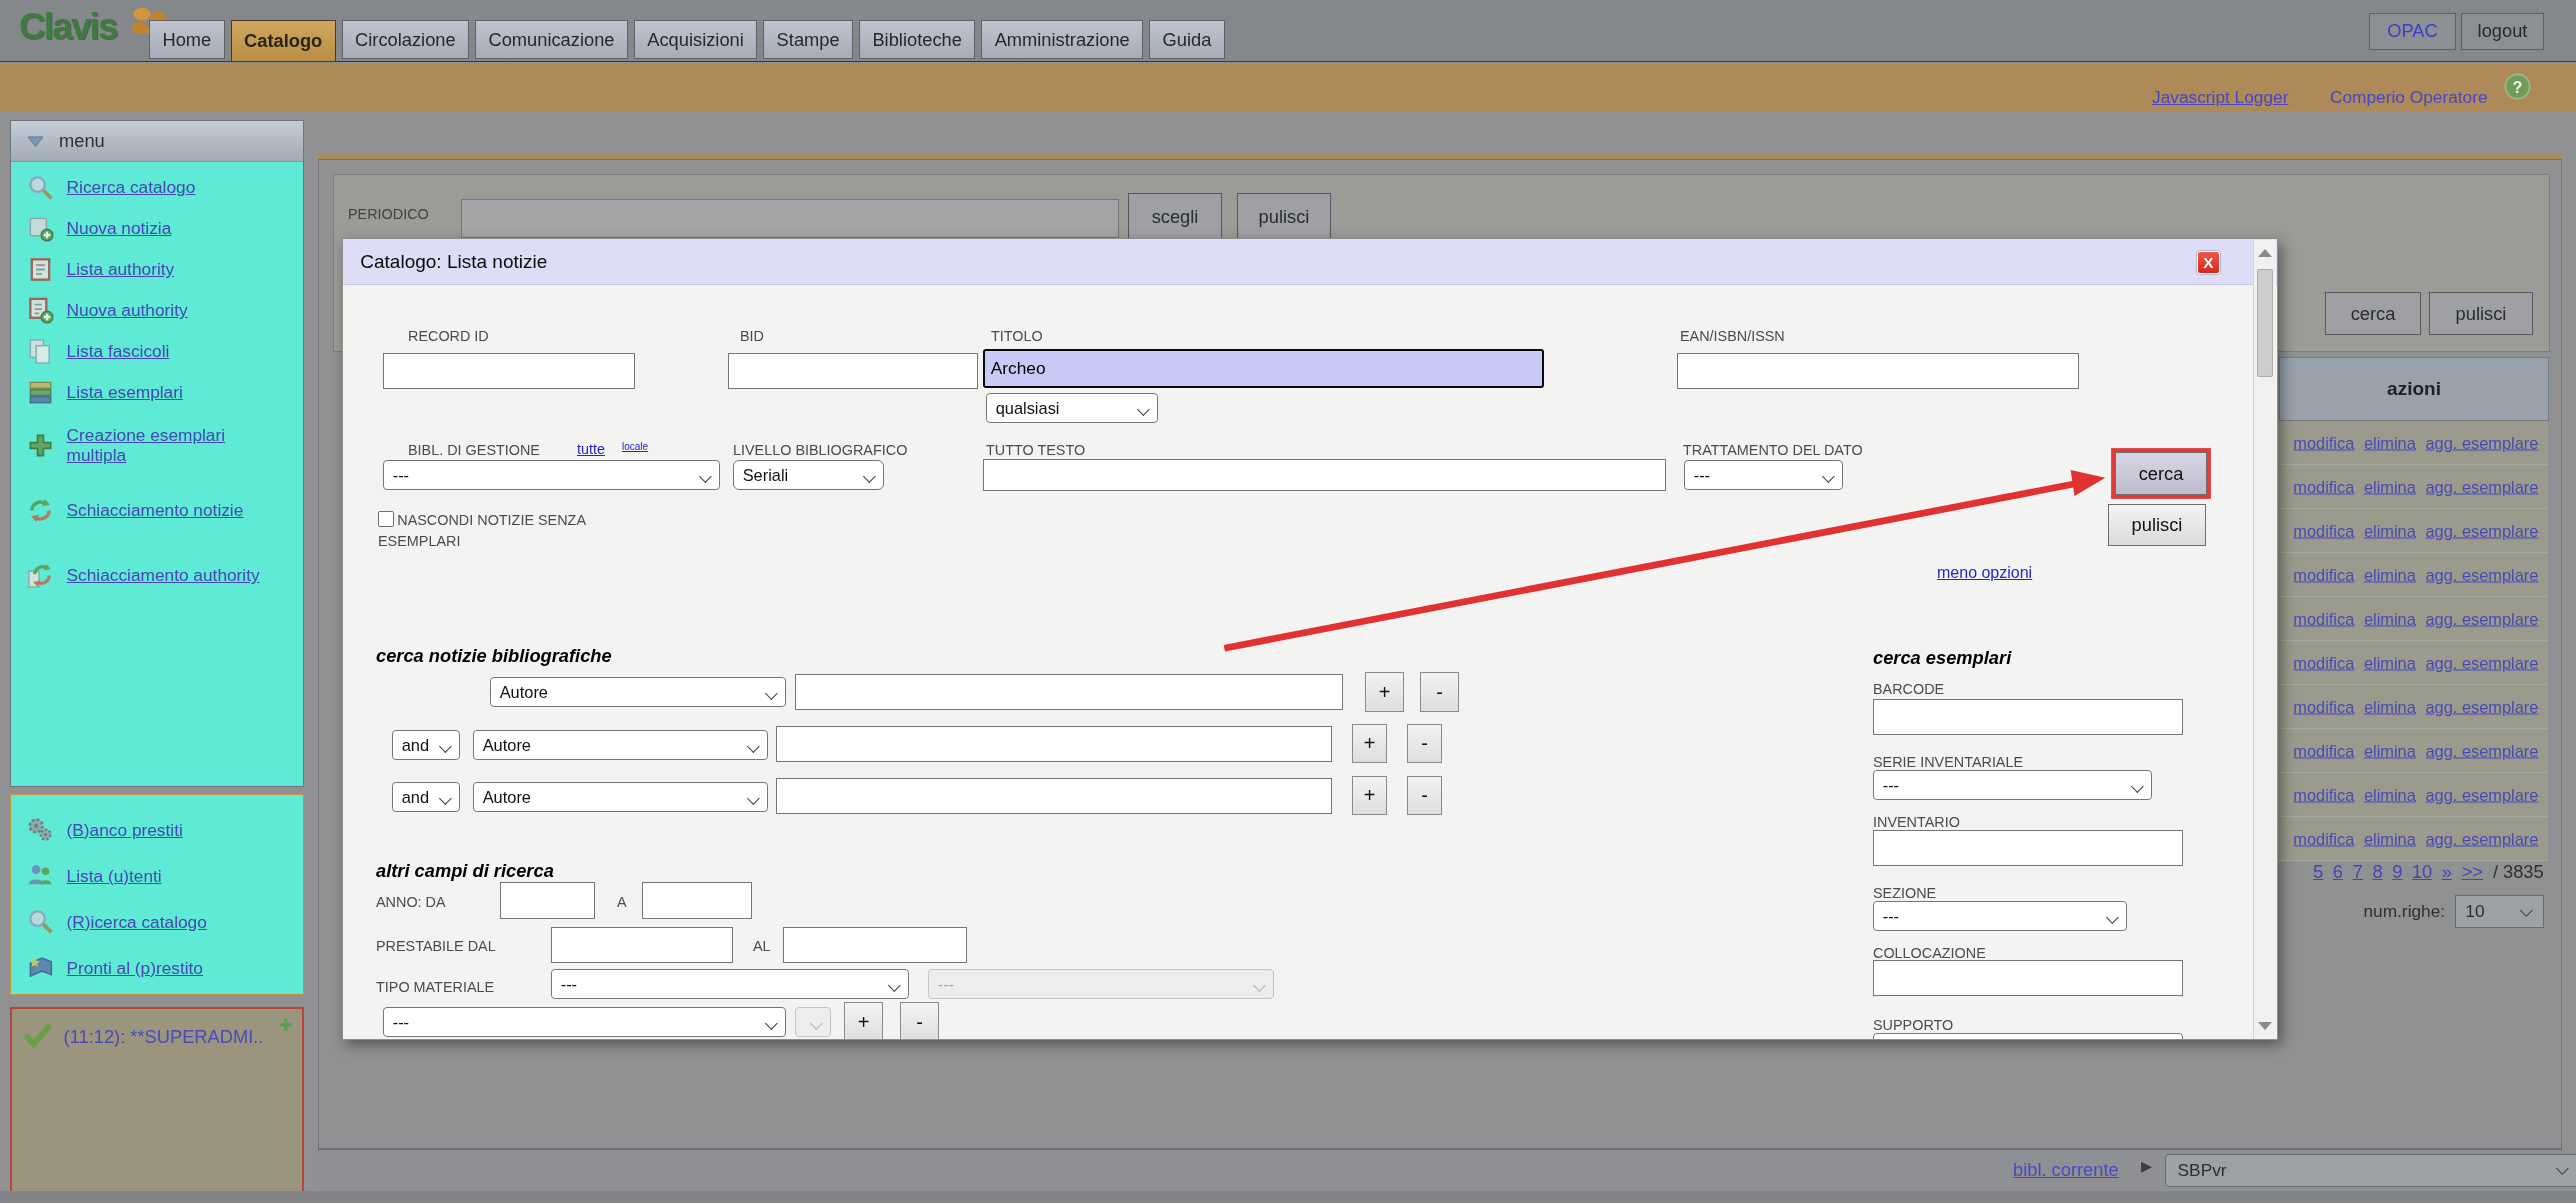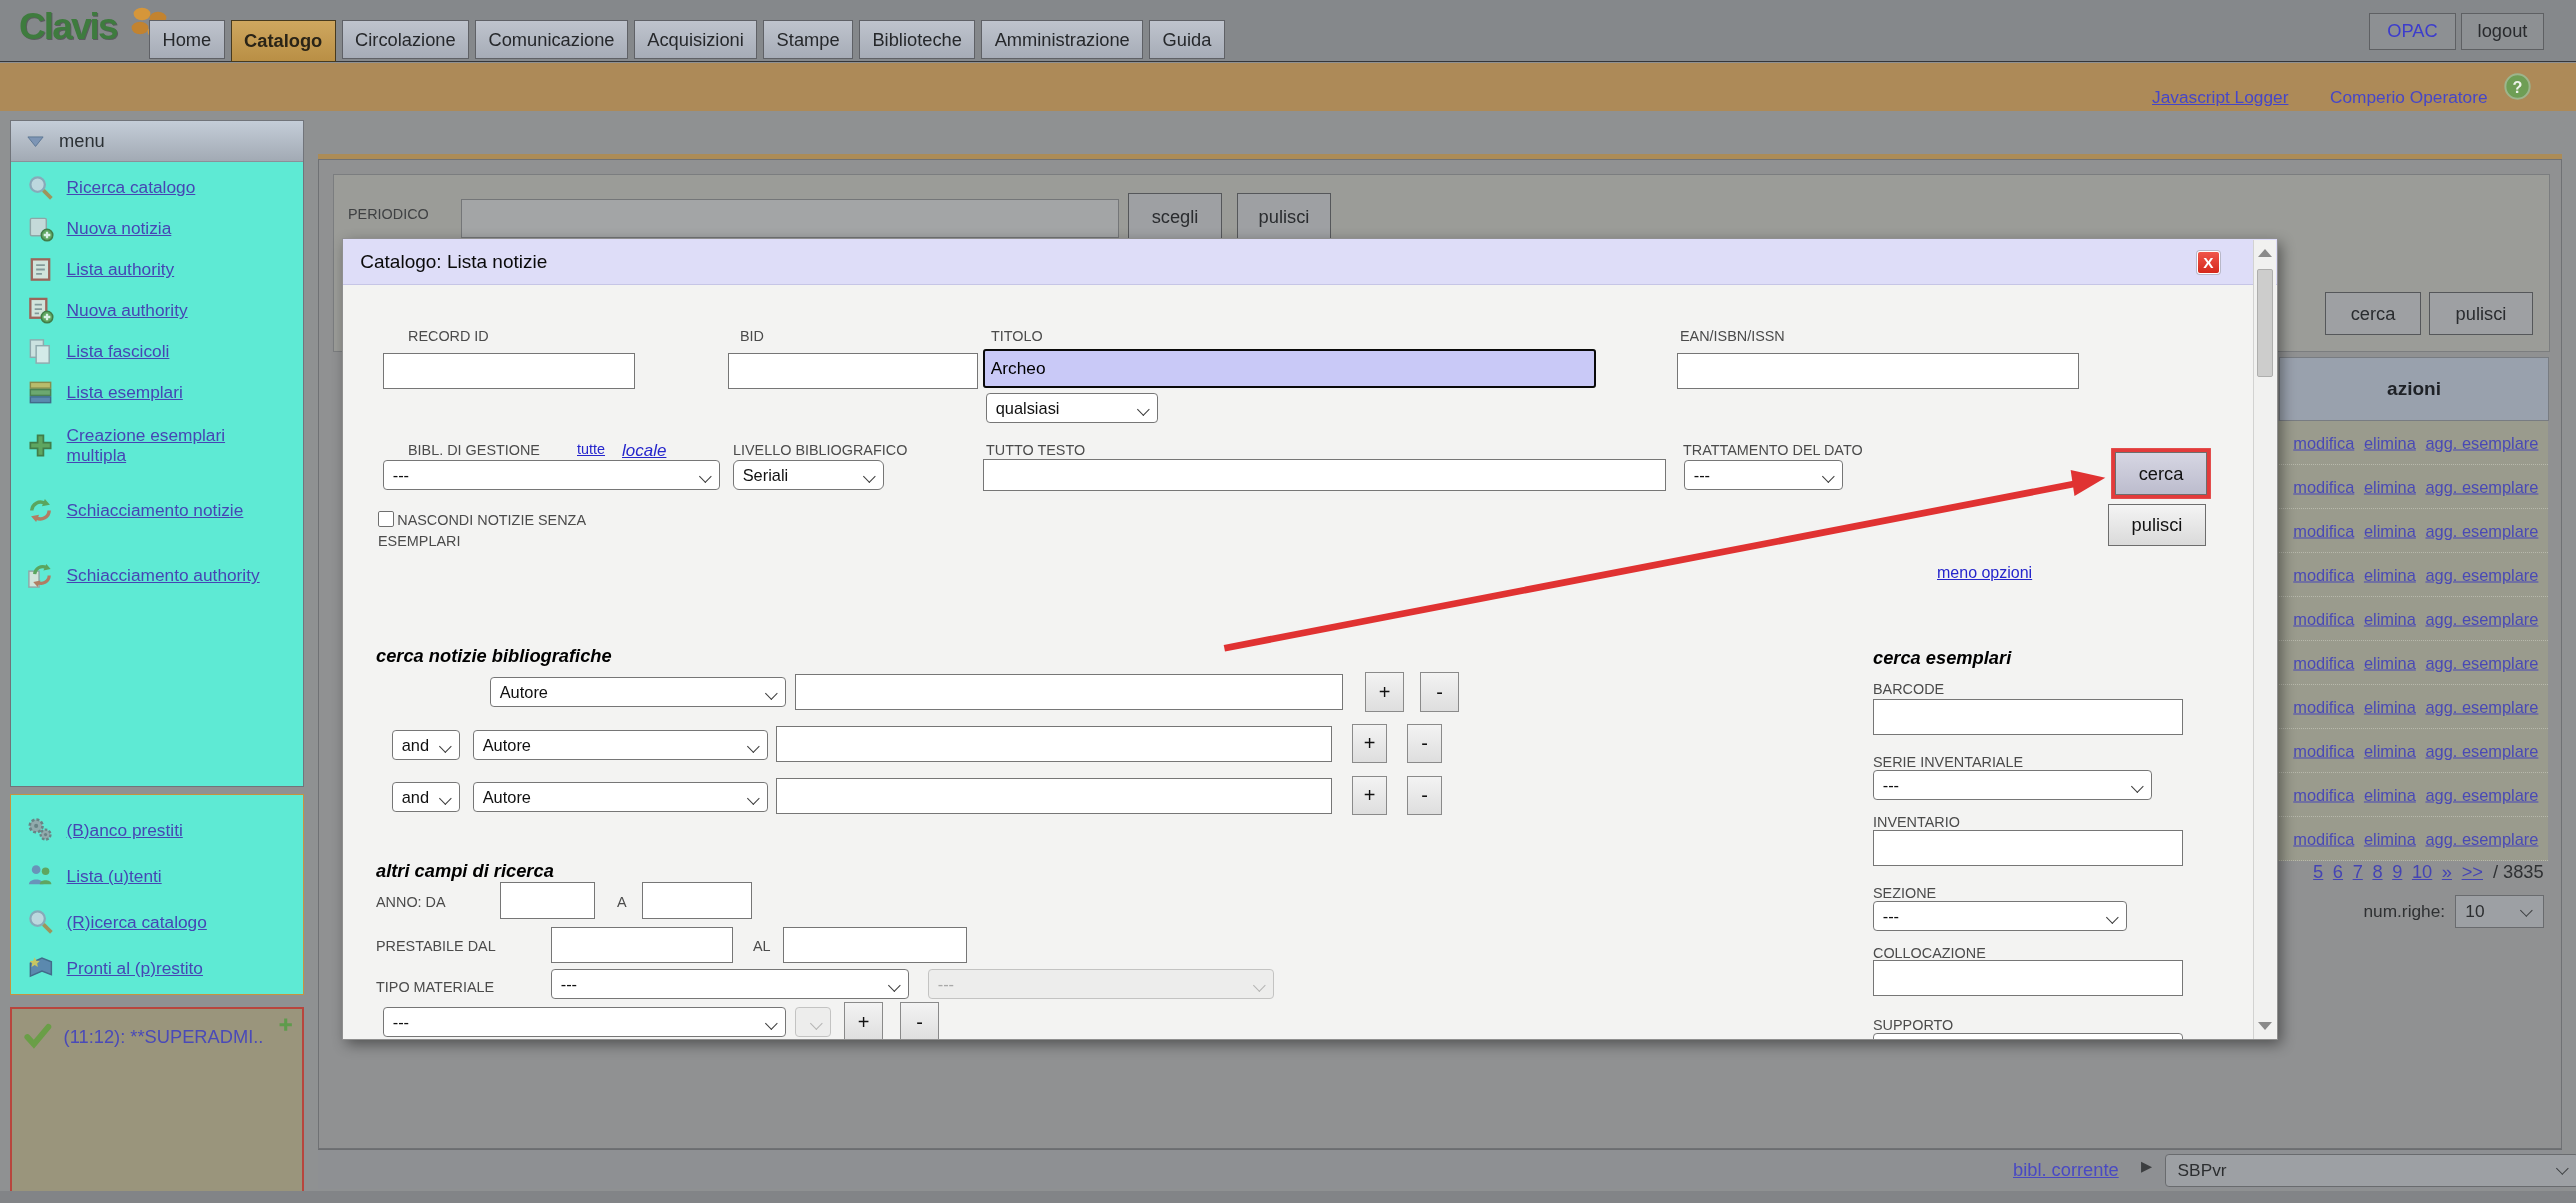--- a/index.html
+++ b/index.html
@@ -307,28 +307,28 @@
     <div class="mhead">
       <span class="mtitle">Catalogo: Lista notizie</span>
     </div>
     <div class="mclose">X</div>
 
     <span class="mlbl" style="left:65px;top:89px;">RECORD ID</span>
     <input class="minp" style="left: 40px; top: 114px; width: 252px; height: 36px;">
     <span class="mlbl" style="left:397px;top:89px;">BID</span>
     <input class="minp" style="left: 385px; top: 114px; width: 250px; height: 36px;">
     <span class="mlbl" style="left:648px;top:89px;">TITOLO</span>
-    <input class="minp titolo" style="left: 640px; top: 110px; width: 613px; height: 39px;" value="Archeo">
+    <input class="minp titolo" style="left: 640px; top: 110px; width: 561px; height: 39px;" value="Archeo">
     <div class="msel" style="left:643px;top:154px;width:172px;">qualsiasi</div>
     <span class="mlbl" style="left:1337px;top:89px;">EAN/ISBN/ISSN</span>
     <input class="minp" style="left: 1334px; top: 114px; width: 402px; height: 36px;">
 
     <span class="mlbl" style="left:65px;top:203px;">BIBL. DI GESTIONE</span>
     <a class="mlink" style="left:234px;top:202px;font-size:14.4px;">tutte</a>
-    <a class="mlink" style="left:279px;top:202px;font-size:17px;font-style:italic;">locale</a>
+    <a class="mlink" style="left:279px;top:202px;font-size:10px;">locale</a>
     <div class="msel" style="left:40px;top:221px;width:337px;">---</div>
     <span class="mlbl" style="left:390px;top:203px;">LIVELLO BIBLIOGRAFICO</span>
     <div class="msel" style="left:390px;top:221px;width:151px;border-radius:6px;">Seriali</div>
     <span class="mlbl" style="left:643px;top:203px;">TUTTO TESTO</span>
     <input class="minp" style="left: 640px; top: 220px; width: 683px; height: 32px;">
     <span class="mlbl" style="left:1340px;top:203px;">TRATTAMENTO DEL DATO</span>
     <div class="msel" style="left:1341px;top:221px;width:159px;">---</div>
 
     <div class="mbtn cercabtn" style="left:1772px;top:213px;width:92px;height:43px;line-height:41px;">cerca</div>
     <div class="mbtn" style="left:1765px;top:265px;width:98px;height:42px;line-height:40px;">pulisci</div>

